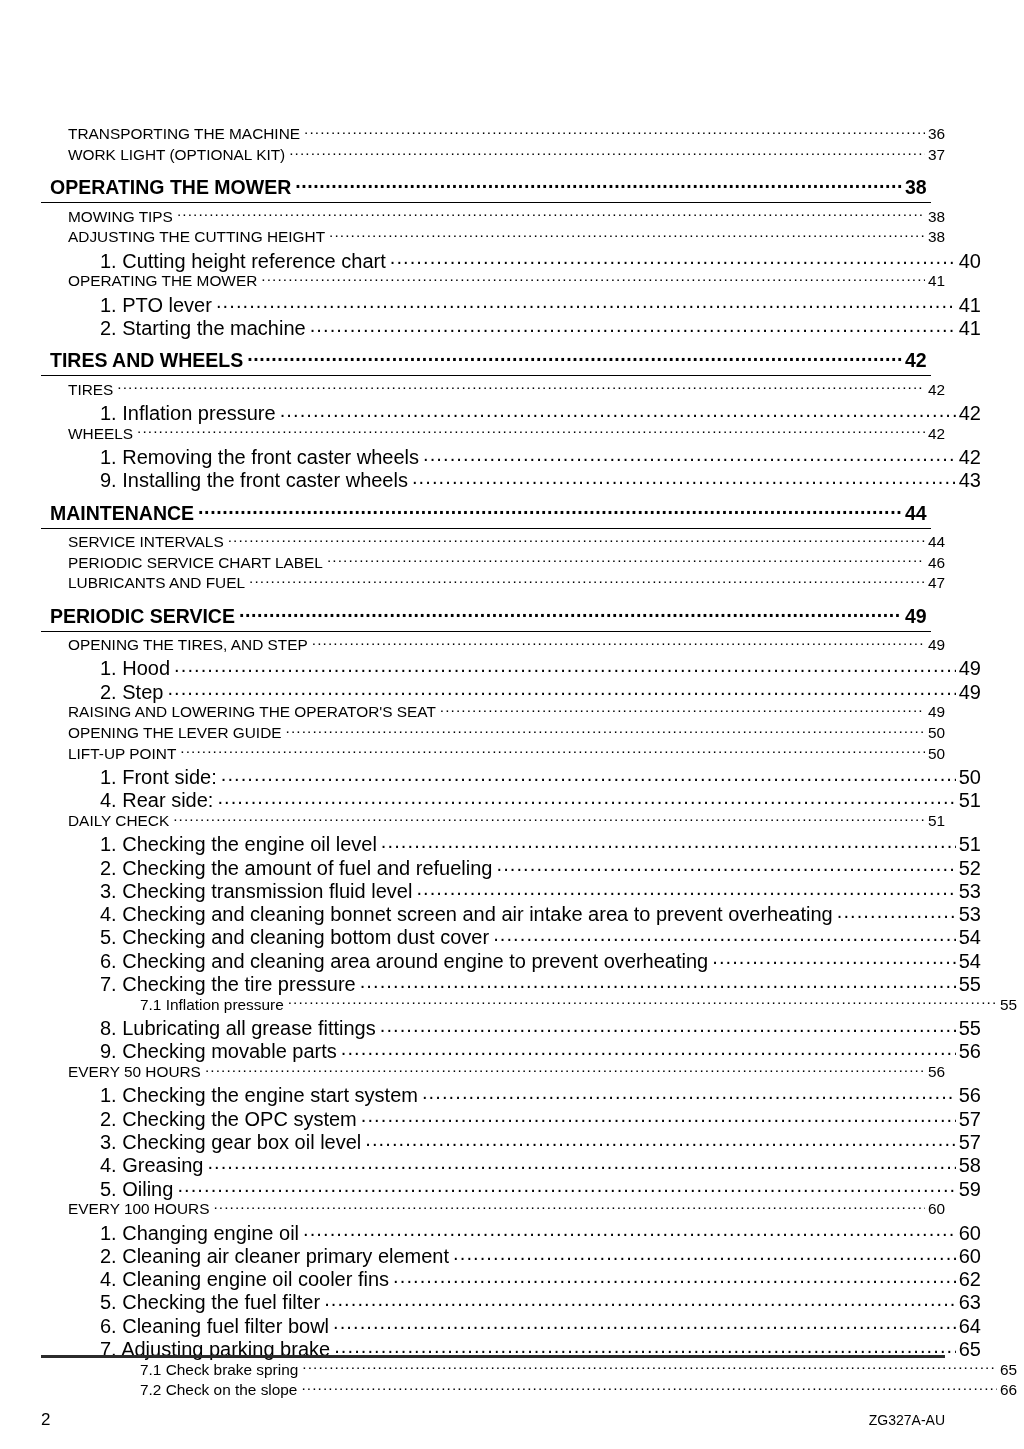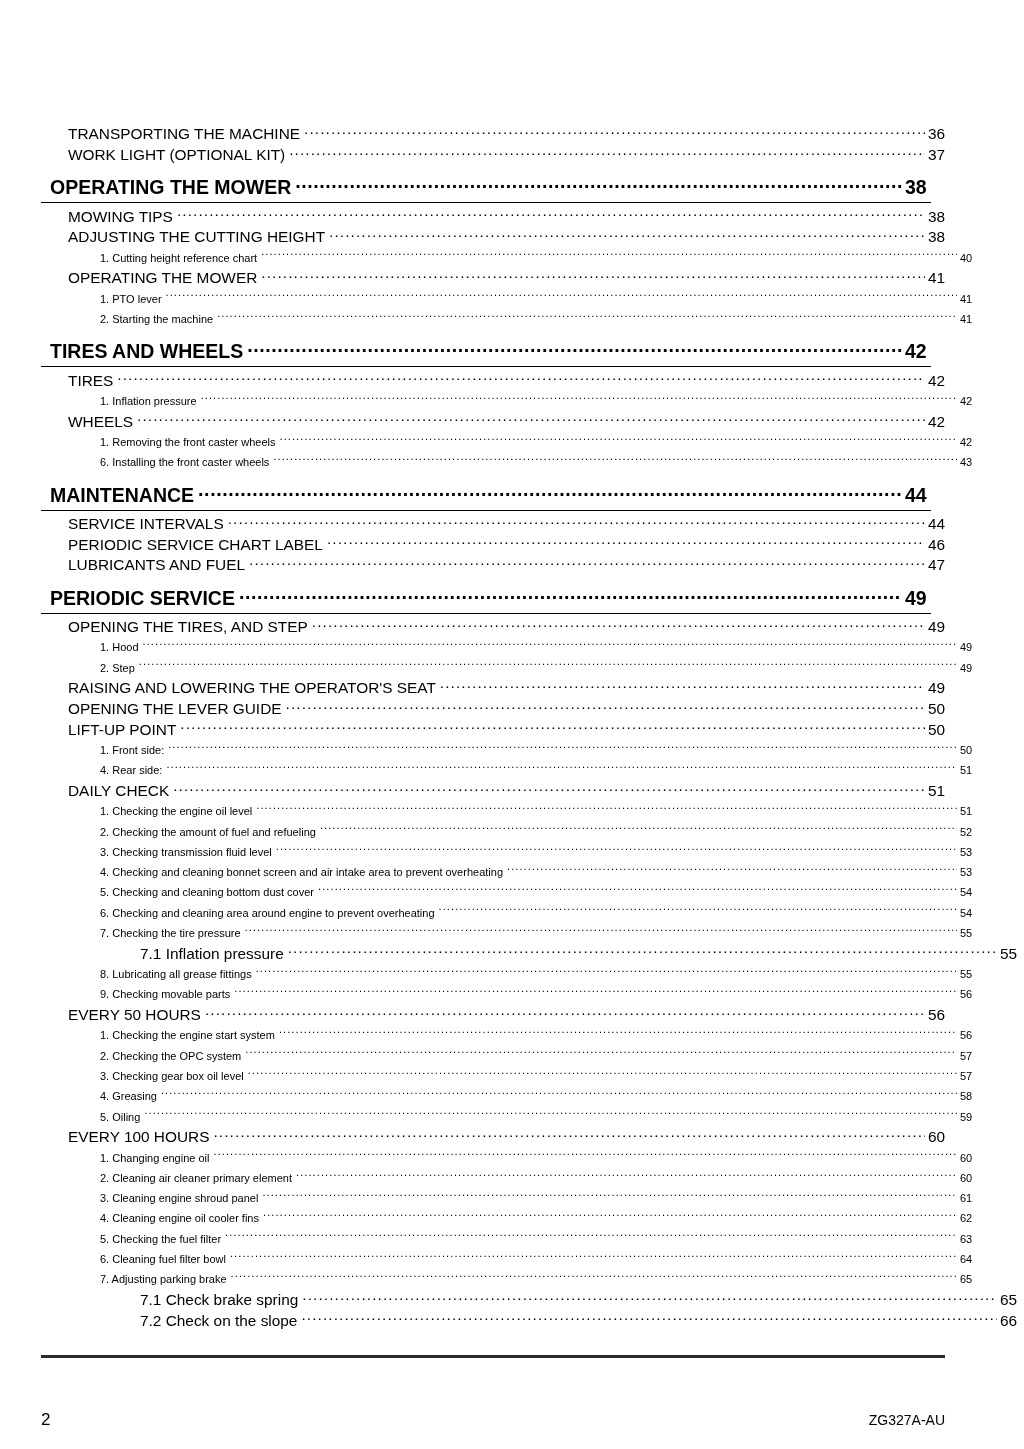--- a/index.html
+++ b/index.html
@@ -86,21 +86,21 @@
   
   .row.lvl1 {
     font-size: 15.4px;
     line-height: 20.3px;
     padding-left: 27px;
   }
   .row.lvl1 .pageno { min-width: 21px; }
 
   
   .row.lvl2 {
-    font-size: 11px;
+    font-size: 20px;
     line-height: 20.3px;
     padding-left: 59px;
   }
   .row.lvl2 .pageno { min-width: 21px; }
 
   
   .row.lvl3 {
     font-size: 15.4px;
     line-height: 20.3px;
     padding-left: 99px;
@@ -203,21 +203,21 @@
         <span class="title">WHEELS</span>
         <span class="leader"></span>
         <span class="pageno">42</span>
       </div>
       <div class="row lvl2">
         <span class="title">1. Removing the front caster wheels</span>
         <span class="leader"></span>
         <span class="pageno">42</span>
       </div>
       <div class="row lvl2">
-        <span class="title">6. Installing the front caster wheels</span>
+        <span class="title">9. Installing the front caster wheels</span>
         <span class="leader"></span>
         <span class="pageno">43</span>
       </div>
       <div class="row major">
         <span class="title">MAINTENANCE</span>
         <span class="leader"></span>
         <span class="pageno">44</span>
       </div>
       <div class="row lvl1">
         <span class="title">SERVICE INTERVALS</span>
@@ -371,25 +371,20 @@
       </div>
       <div class="row lvl2">
         <span class="title">1. Changing engine oil</span>
         <span class="leader"></span>
         <span class="pageno">60</span>
       </div>
       <div class="row lvl2">
         <span class="title">2. Cleaning air cleaner primary element</span>
         <span class="leader"></span>
         <span class="pageno">60</span>
-      </div>
-      <div class="row lvl2">
-        <span class="title">3. Cleaning engine shroud panel</span>
-        <span class="leader"></span>
-        <span class="pageno">61</span>
       </div>
       <div class="row lvl2">
         <span class="title">4. Cleaning engine oil cooler fins</span>
         <span class="leader"></span>
         <span class="pageno">62</span>
       </div>
       <div class="row lvl2">
         <span class="title">5. Checking the fuel filter</span>
         <span class="leader"></span>
         <span class="pageno">63</span>

